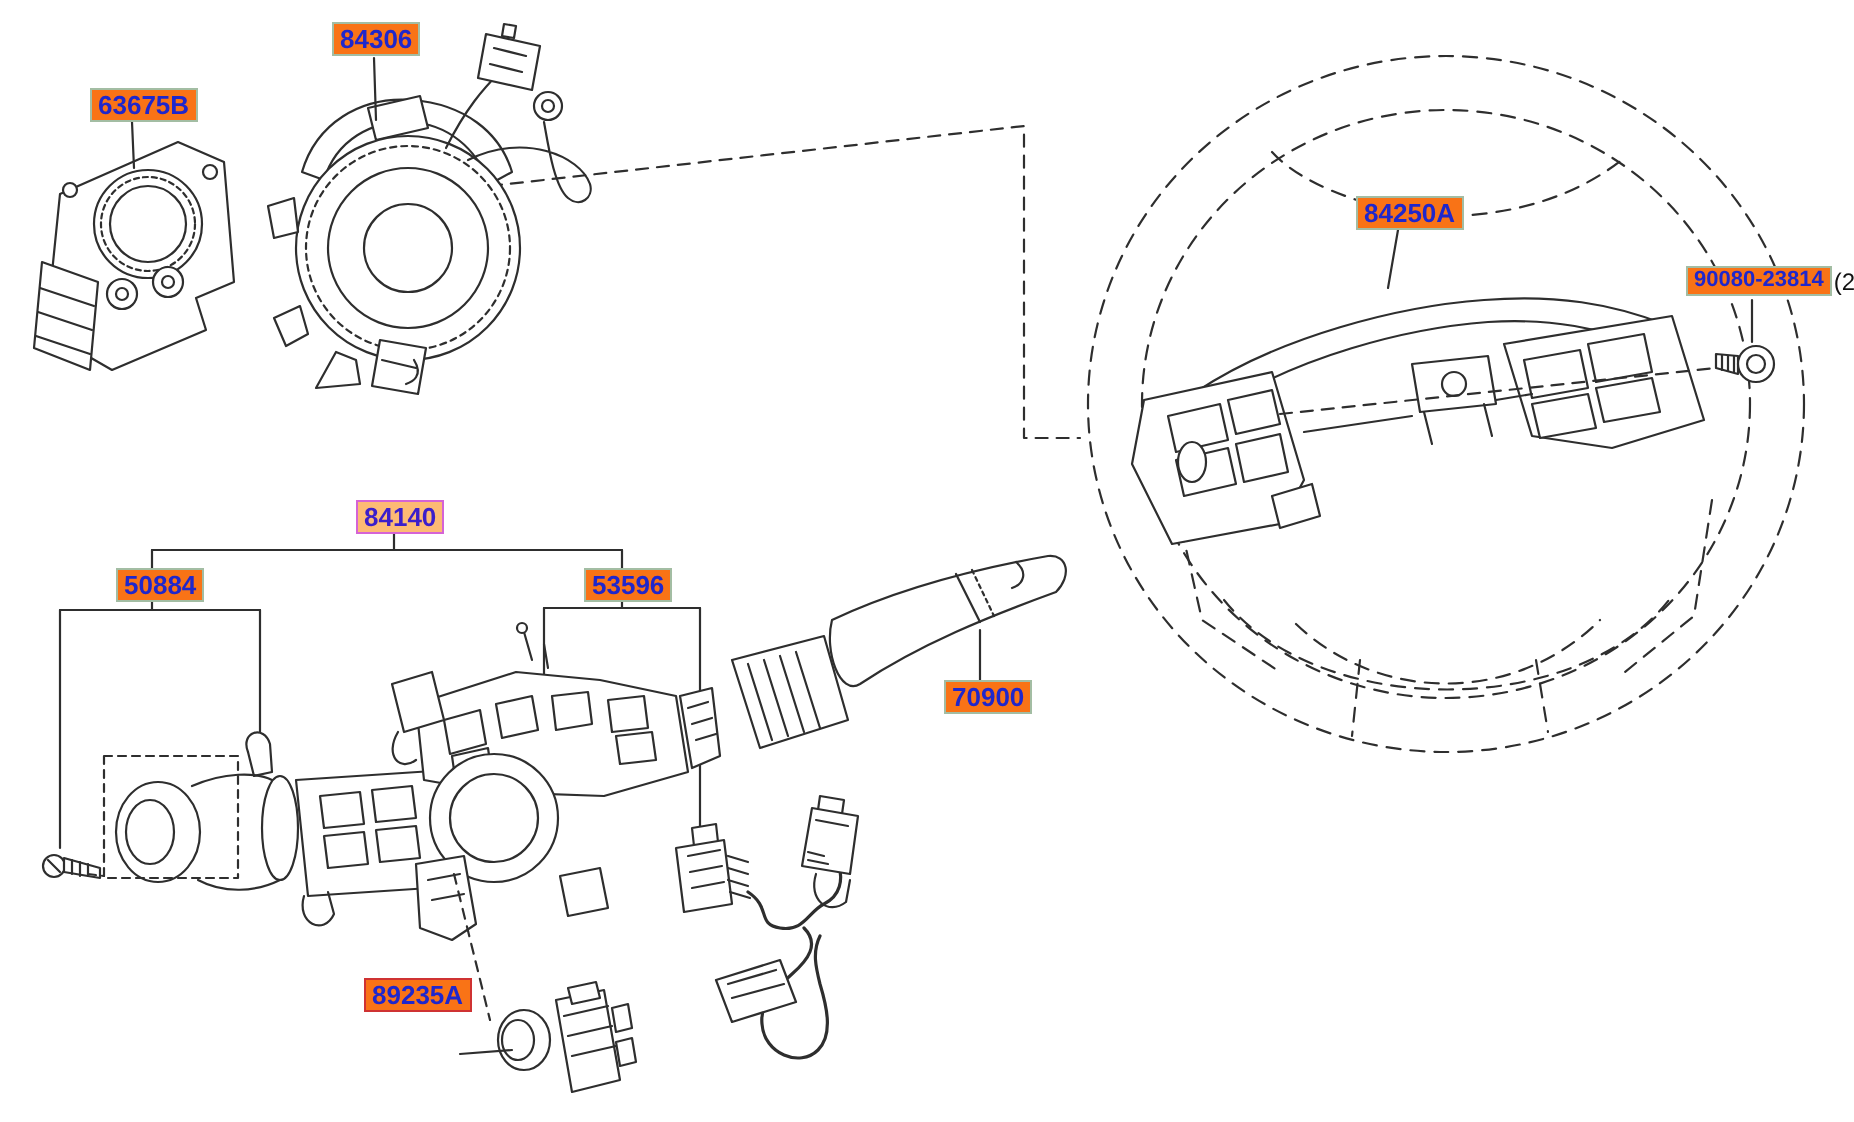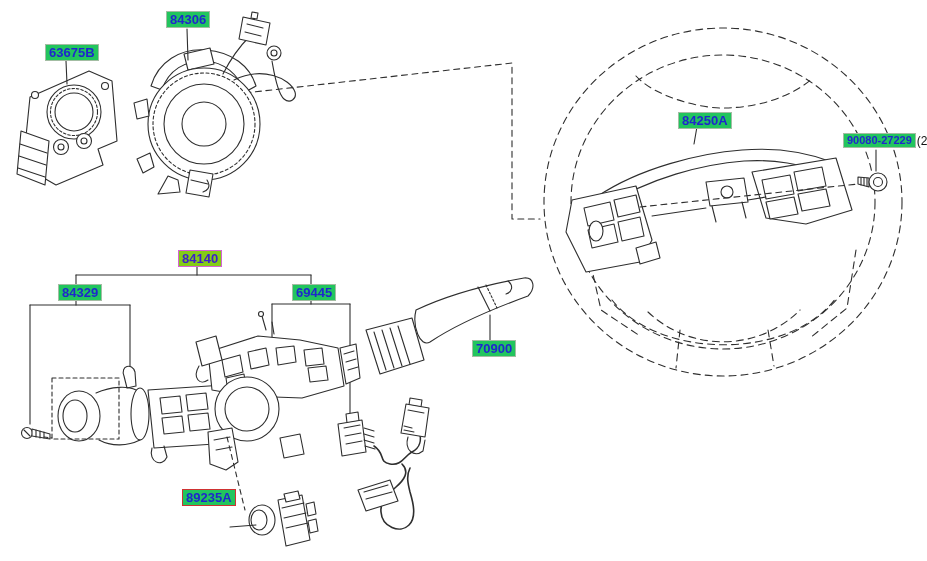--- a/index.html
+++ b/index.html
@@ -4,24 +4,24 @@
 <style>
   html,body{margin:0;padding:0;background:#fff;}
   .canvas{
     position:relative;width:927px;height:561px;background:#ffffff;
     font-family:"Liberation Sans",sans-serif;overflow:hidden;
   }
   .canvas svg{position:absolute;left:0;top:0;}
   .plabel{
     position:absolute;display:inline-block;
     font:bold 13px "Liberation Sans",sans-serif;
-    color:#1f27cc;background:#22c55e;border:1px solid #a3bda3;
+    color:#1f27cc;background:#f97316;border:1px solid #a3bda3;
     padding:0 3px;line-height:15px;white-space:nowrap;z-index:5;
   }
-  .plabel.hl{background:#84cc16;border-color:#d563d5;color:#3c1ecb;}
+  .plabel.hl{background:#fdba74;border-color:#d563d5;color:#3c1ecb;}
   .plabel.redbox{border-color:#cf3232;}
   .plabel.small{font-size:11px;line-height:13px;}
   .qtywrap{position:absolute;display:flex;align-items:center;gap:1px;z-index:5;}
   .qty{font:12px "Liberation Sans",sans-serif;color:#111111;}
 </style>
 </head>
 <body>
 
 <div class="canvas">
 
@@ -214,26 +214,26 @@
     <path d="M187,29 L188,60"></path>
     <path d="M699,115 L694,144"></path>
     <path d="M876,150 L876,171"></path>
     <path d="M490,340 L490,315"></path>
     <path d="M230,527 L256,525"></path>
   </g>
 </svg>
 
 <div class="plabel" style="left:45px;top:44px">63675B</div>
 <div class="plabel" style="left:166px;top:11px">84306</div>
-<div class="plabel" style="left:678px;top:112px">84250A</div>
+<div class="plabel" style="left:678px;top:98px">84250A</div>
 
 <div class="qtywrap" style="left:843px;top:133px">
-  <span class="plabel small" style="position:static">90080-27229</span>
+  <span class="plabel small" style="position:static">90080-23814</span>
   <span class="qty">(2)</span>
 </div>
 
 <div class="plabel hl" style="left:178px;top:250px">84140</div>
-<div class="plabel" style="left:58px;top:284px">84329</div>
-<div class="plabel" style="left:292px;top:284px">69445</div>
+<div class="plabel" style="left:58px;top:284px">50884</div>
+<div class="plabel" style="left:292px;top:284px">53596</div>
 <div class="plabel" style="left:472px;top:340px">70900</div>
 <div class="plabel redbox" style="left:182px;top:489px">89235A</div>
 
 </div>
 
 </body></html>

